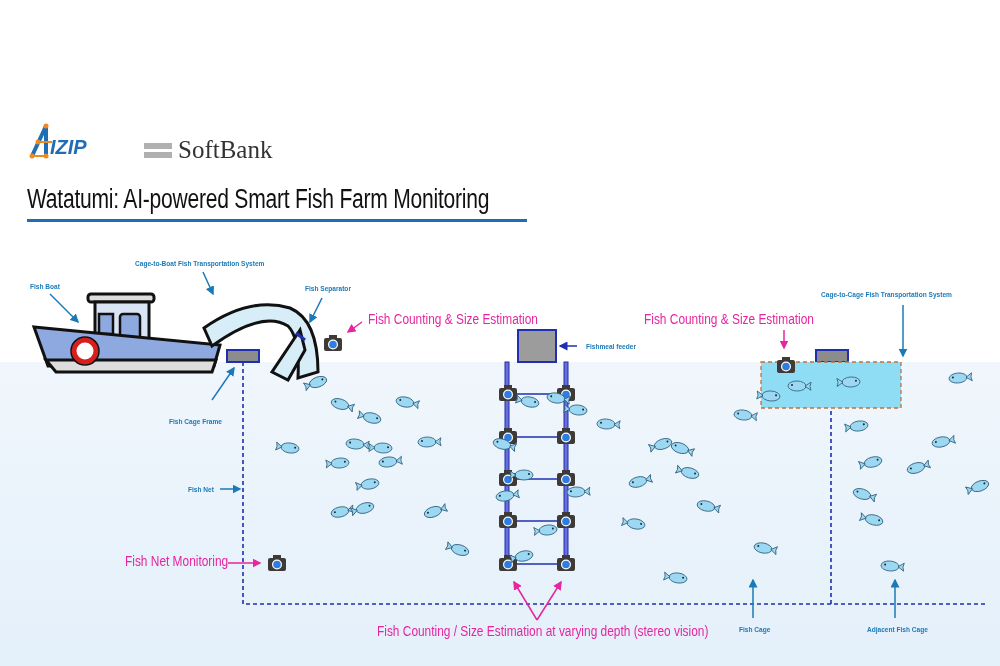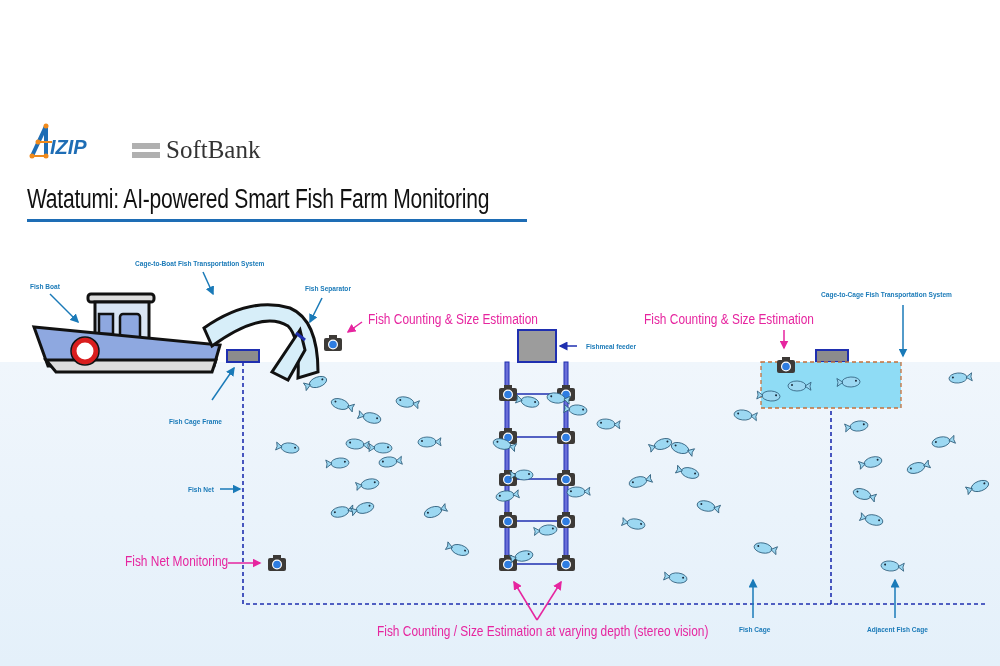--- a/index.html
+++ b/index.html
@@ -1,19 +1,19 @@
 <!DOCTYPE html>
 <html><head>
 <meta charset="utf-8">
 <style>
   html, body { margin: 0; padding: 0; }
   body { width: 1000px; height: 666px; position: relative; overflow: hidden; background: #ffffff; font-family: "Liberation Sans", sans-serif; }
   .water { position: absolute; left: 0; top: 362px; width: 1000px; height: 304px; background: linear-gradient(#f0f6fc, #e4f0fa); }
   .logo-aizip { position: absolute; left: 28px; top: 122px; width: 80px; height: 40px; }
-  .logo-sb { position: absolute; left: 132px; top: 136px; display: flex; align-items: center; gap: 6px; }
+  .logo-sb { position: absolute; left: 144px; top: 136px; display: flex; align-items: center; gap: 6px; }
   .sb-mark { width: 28px; height: 17px; position: relative; }
   .sb-mark i { position: absolute; left: 0; width: 28px; height: 6px; background: #b0b0b0; }
   .sb-mark i:first-child { top: 1px; } .sb-mark i:last-child { top: 10px; }
   .sb-text { font-family: "Liberation Serif", serif; font-size: 25px; color: #333; }
   .title { position: absolute; left: 27px; top: 184px; font-family: "Liberation Sans Narrow", "Liberation Sans", sans-serif; font-size: 27px; color: #111; transform: scaleX(0.78); transform-origin: left; white-space: nowrap; letter-spacing: -0.3px; }
   .title-rule { position: absolute; left: 27px; top: 219px; width: 500px; height: 3px; background: #1e6db5; }
   svg.diagram { position: absolute; left: 0; top: 0; }
   .lbl { position: absolute; font-size: 8px; color: #1a7ab8; font-weight: bold; white-space: nowrap; transform: scaleX(0.82); transform-origin: left; }
   .plbl { position: absolute; font-size: 14px; color: #e6259f; white-space: nowrap; transform: scaleX(0.85); transform-origin: left; }
 </style>

